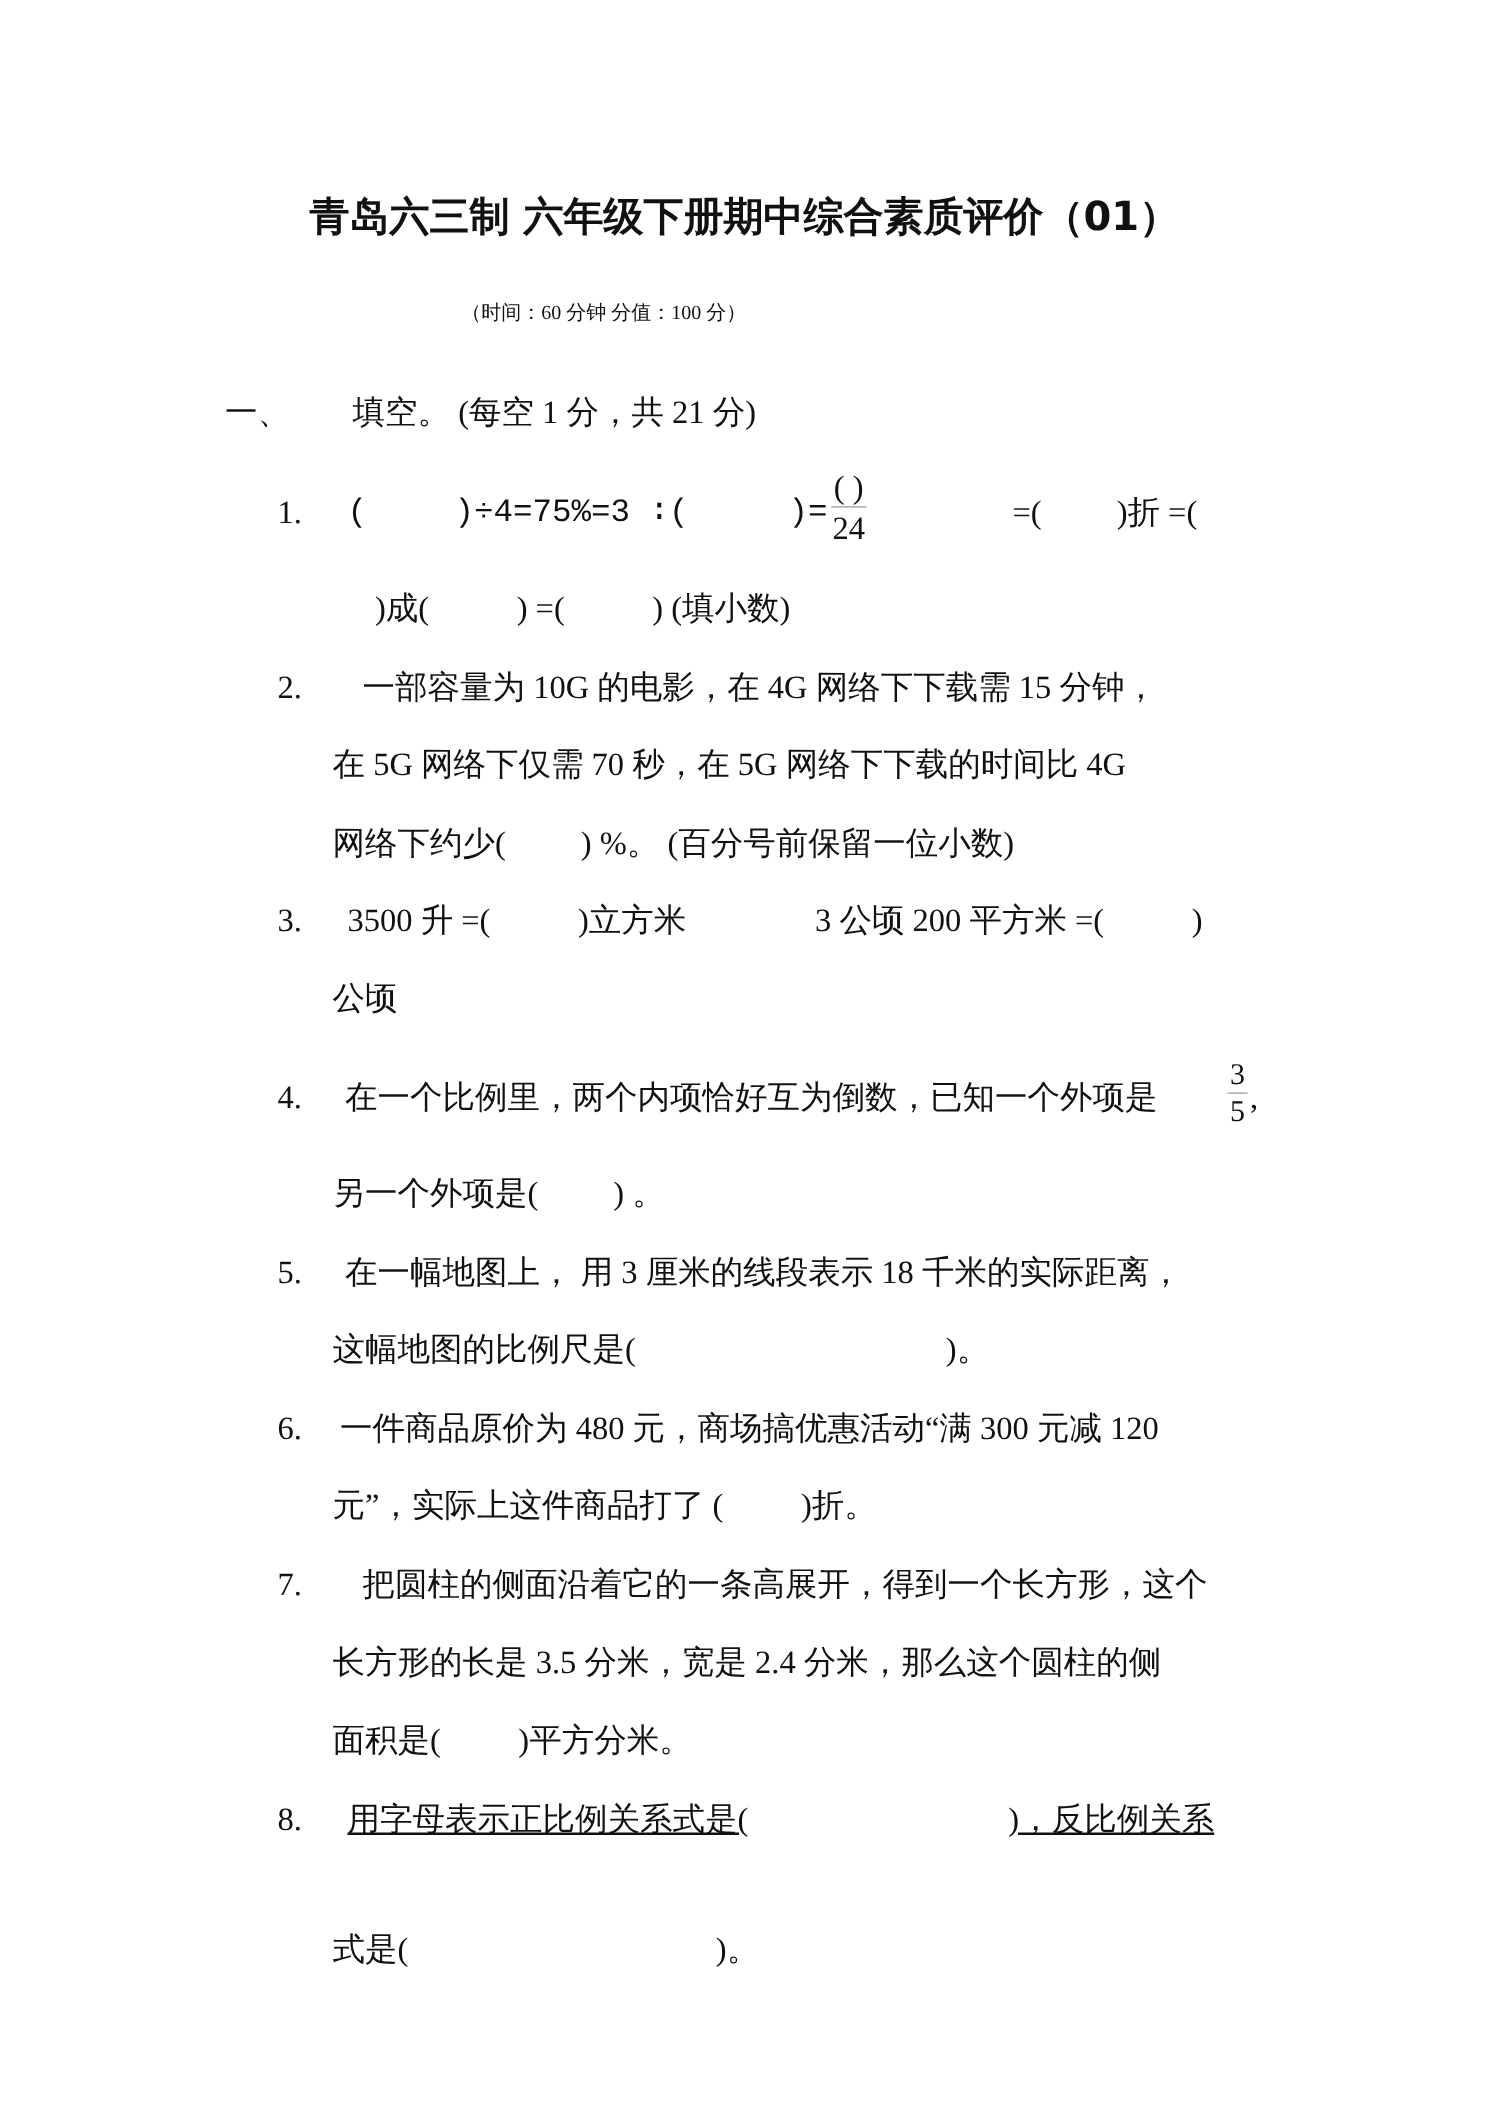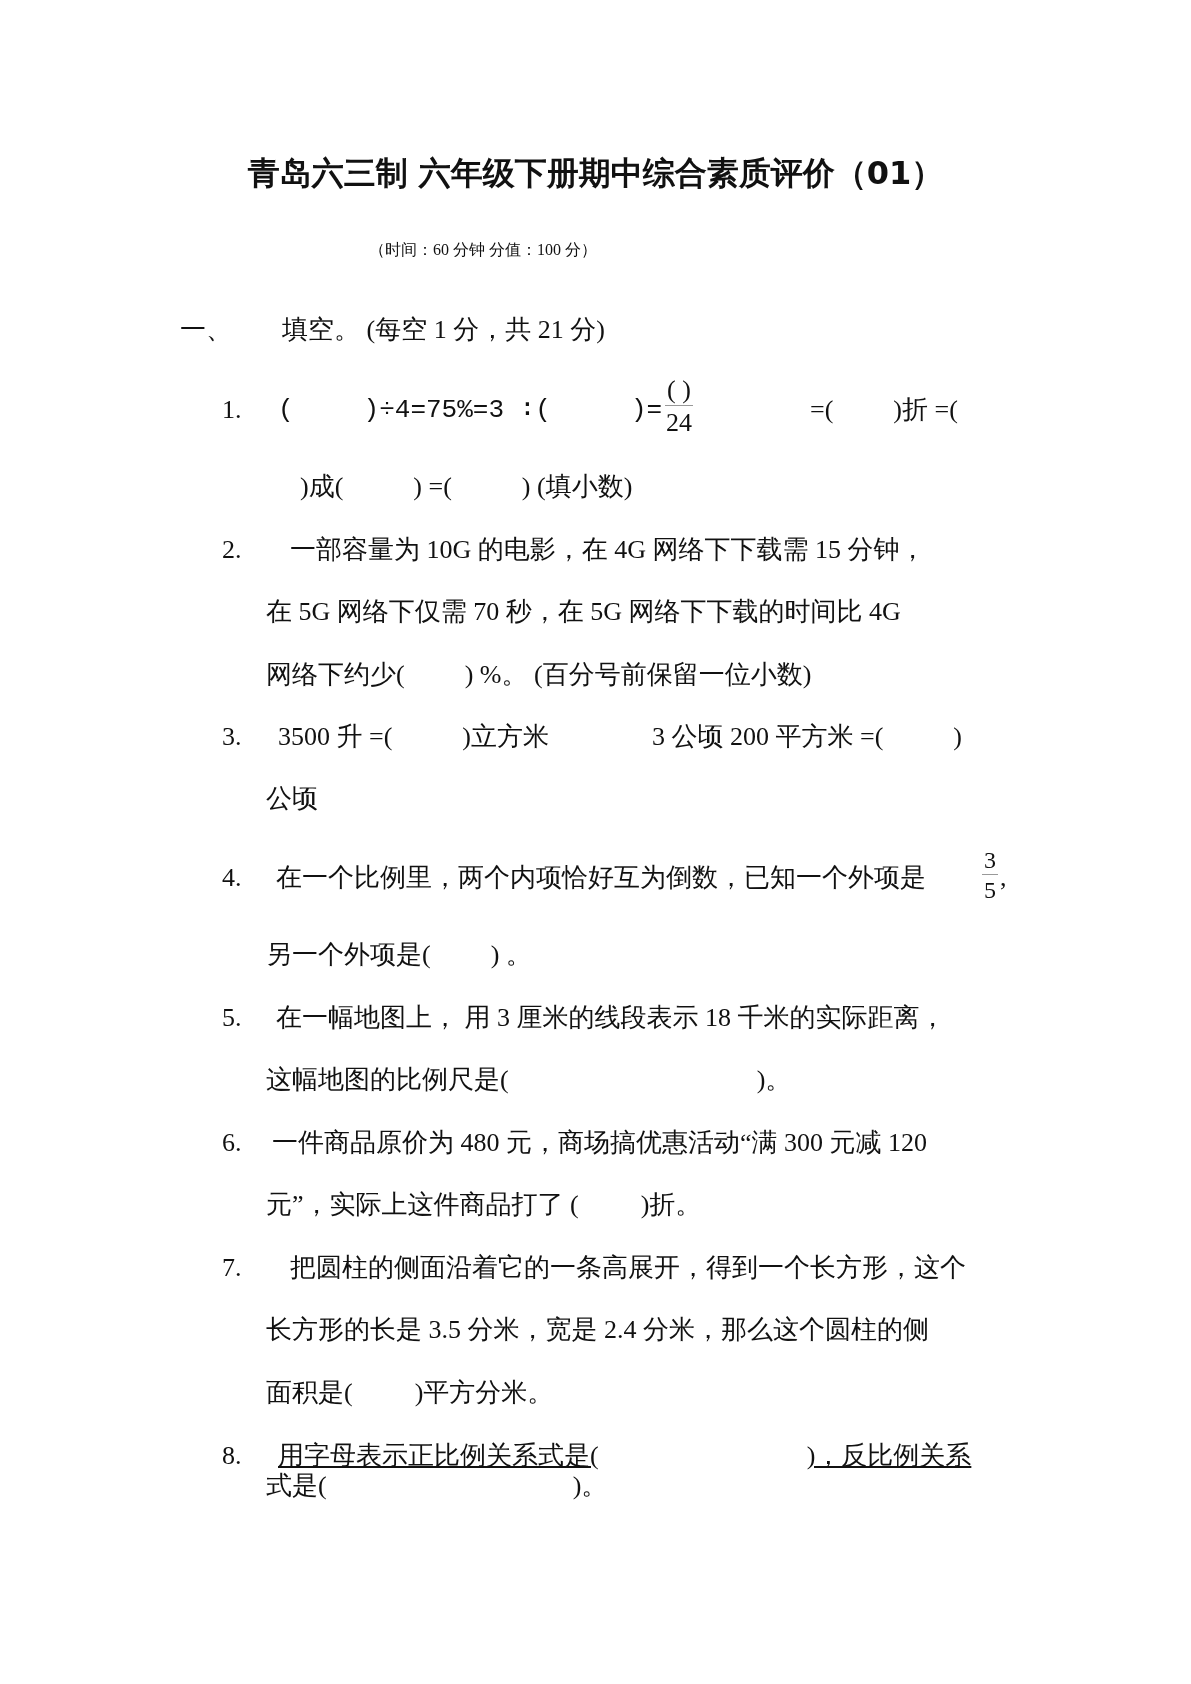--- a/index.html
+++ b/index.html
@@ -107,16 +107,16 @@
   <div class="abs line" style="left:266px; top:1378px;">
     <span>面积是(</span><span class="gap" style="width:62px"></span><span>)平方分米。</span>
   </div>
 </div>
 
 <div>
   <div class="abs line num" style="left:222px; top:1441px;">8.</div>
   <div class="abs line" style="left:278px; top:1441px;text-decoration:underline;">
     <span>用字母表示正比例关系式是(</span><span class="gap" style="width:208px"></span><span>)，反比例关系</span>
   </div>
-  <div class="abs line" style="left:266px; top:1471px;">
+  <div class="abs line" style="left:266px; top:1545px;">
     <span>式是(</span><span class="gap" style="width:246px"></span><span>)。</span>
   </div>
 </div>
 
 </body></html>

